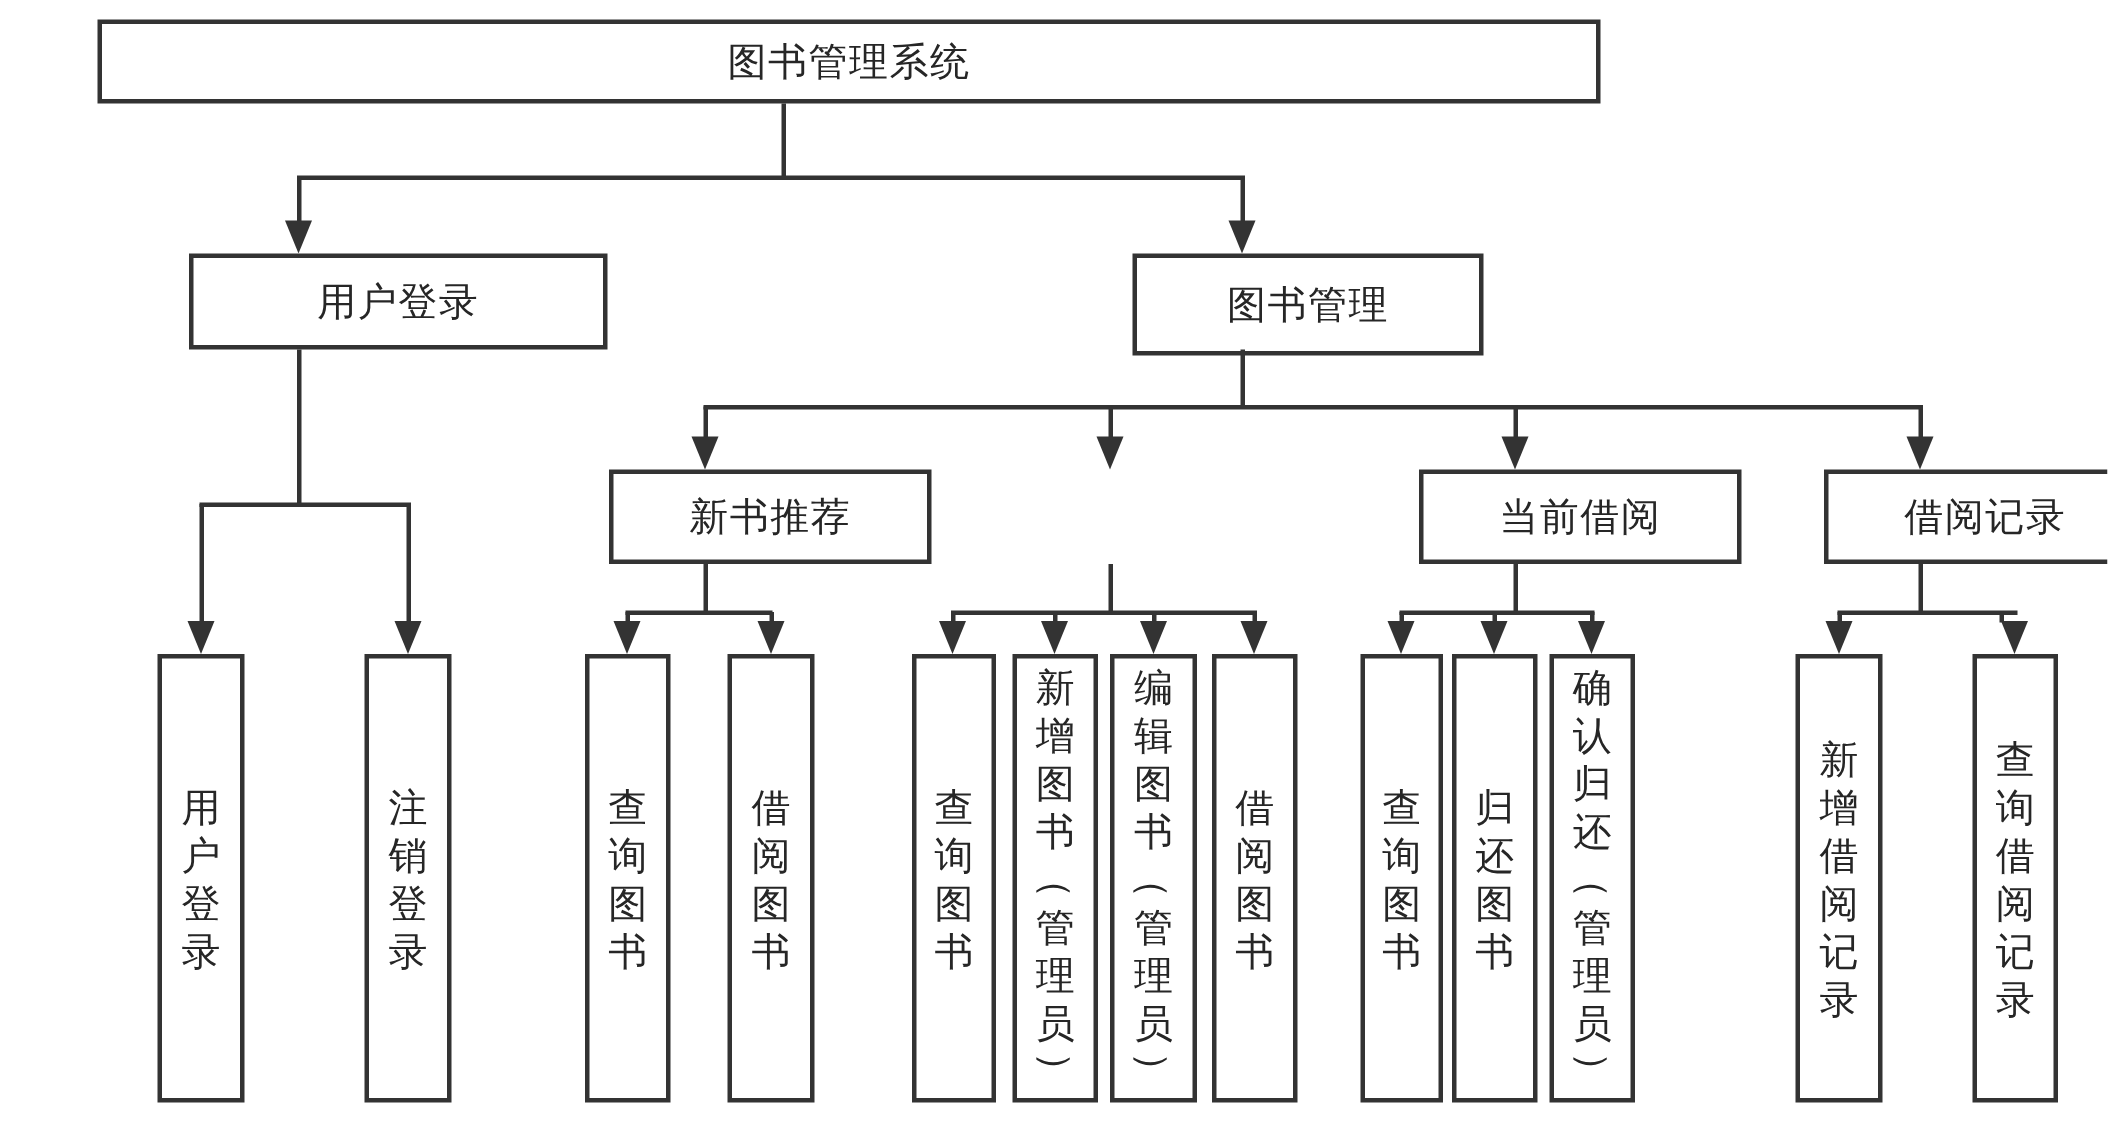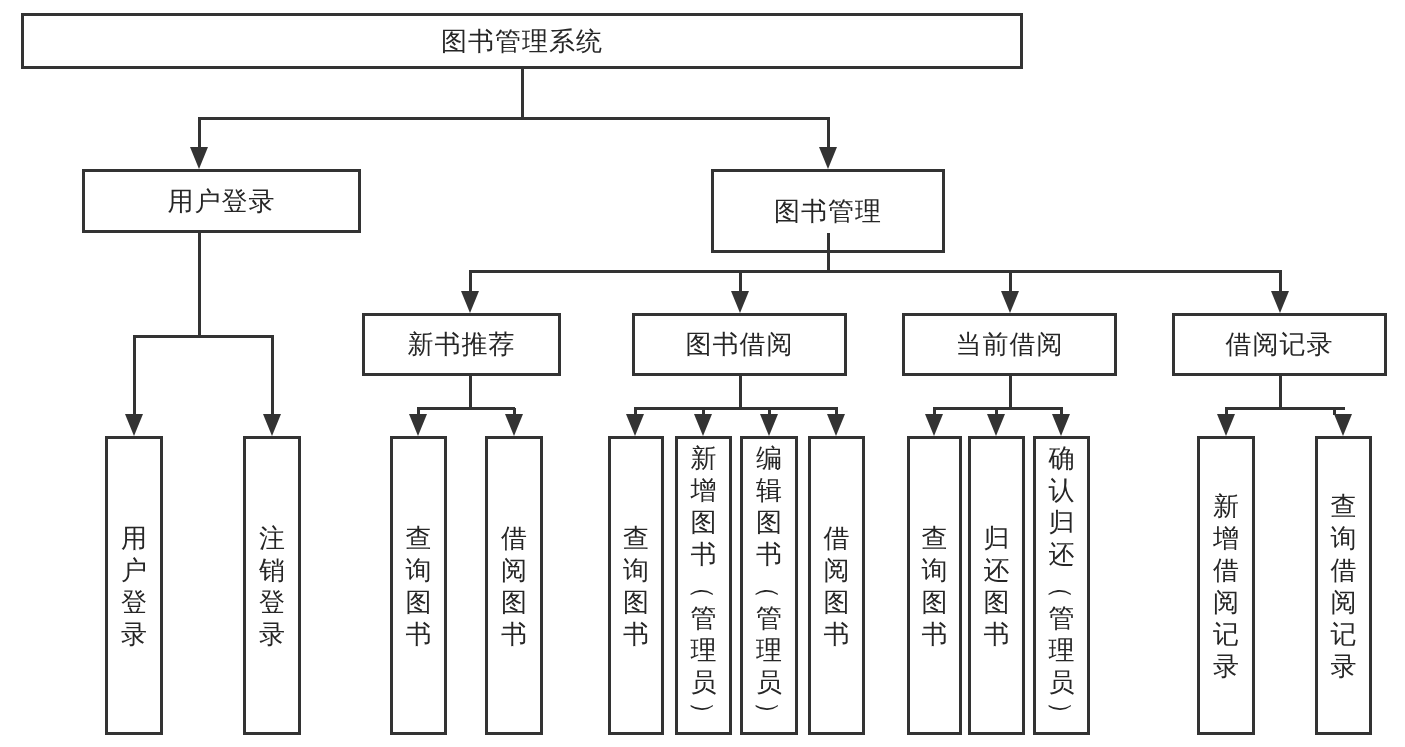--- a/index.html
+++ b/index.html
@@ -17,20 +17,21 @@
     position: absolute;
     box-sizing: border-box;
     border: 3px solid #333333;
     background: #ffffff;
     display: flex;
     align-items: center;
     justify-content: center;
     font-size: 26px;
     letter-spacing: 1px;
     color: #262626;
+    margin-left: 44px;
   }
   
   .vbox {
     position: absolute;
     box-sizing: border-box;
     border: 3px solid #333333;
     background: #ffffff;
     display: flex;
     align-items: center;
     justify-content: center;
@@ -78,21 +79,21 @@
   <div class="vline" style="left:521px; top:69px; height:49px;"></div>
   <div class="hline" style="left:198px; top:117px; width:632px;"></div>
   <div class="vline" style="left:198px; top:118px; height:30px;"></div>
   <div class="arrow" style="left:190px; top:147px;"></div>
   <div class="vline" style="left:827px; top:118px; height:30px;"></div>
   <div class="arrow" style="left:819px; top:147px;"></div>
 
   <div class="hbox" style="left:82px; top:169px; width:279px; height:64px;">
     <span>用户登录</span>
   </div>
-  <div class="hbox" style="left:711px; top:169px; width:234px; height:84px;">
+  <div class="hbox" style="left:711px; top:169px; width:234px; height:68px;">
     <span>图书管理</span>
   </div>
 
   <div class="vline" style="left:198px; top:233px; height:103px;"></div>
   <div class="hline" style="left:133px; top:335px; width:141px;"></div>
   <div class="vline" style="left:133px; top:336px; height:79px;"></div>
   <div class="arrow" style="left:125px; top:414px;"></div>
   <div class="vline" style="left:271px; top:336px; height:79px;"></div>
   <div class="arrow" style="left:263px; top:414px;"></div>
 
@@ -100,25 +101,22 @@
   <div class="hline" style="left:469px; top:270px; width:813px;"></div>
   <div class="vline" style="left:469px; top:271px; height:21px;"></div>
   <div class="arrow" style="left:461px; top:291px;"></div>
   <div class="vline" style="left:739px; top:271px; height:21px;"></div>
   <div class="arrow" style="left:731px; top:291px;"></div>
   <div class="vline" style="left:1009px; top:271px; height:21px;"></div>
   <div class="arrow" style="left:1001px; top:291px;"></div>
   <div class="vline" style="left:1279px; top:271px; height:21px;"></div>
   <div class="arrow" style="left:1271px; top:291px;"></div>
 
-  <div class="hbox" style="left:362px; top:313px; width:199px; height:63px;">
+  <div class="hbox" style="left:362px; top:313px; width:215px; height:63px;">
     <span>新书推荐</span>
-  </div>
-  <div class="hbox" style="left:632px; top:313px; width:215px; height:63px;">
-    <span>图书借阅</span>
   </div>
   <div class="hbox" style="left:902px; top:313px; width:215px; height:63px;">
     <span>当前借阅</span>
   </div>
   <div class="hbox" style="left:1172px; top:313px; width:215px; height:63px;">
     <span>借阅记录</span>
   </div>
 
   <div class="vline" style="left:469px; top:376px; height:32px;"></div>
   <div class="hline" style="left:417px; top:407px; width:98px;"></div>

